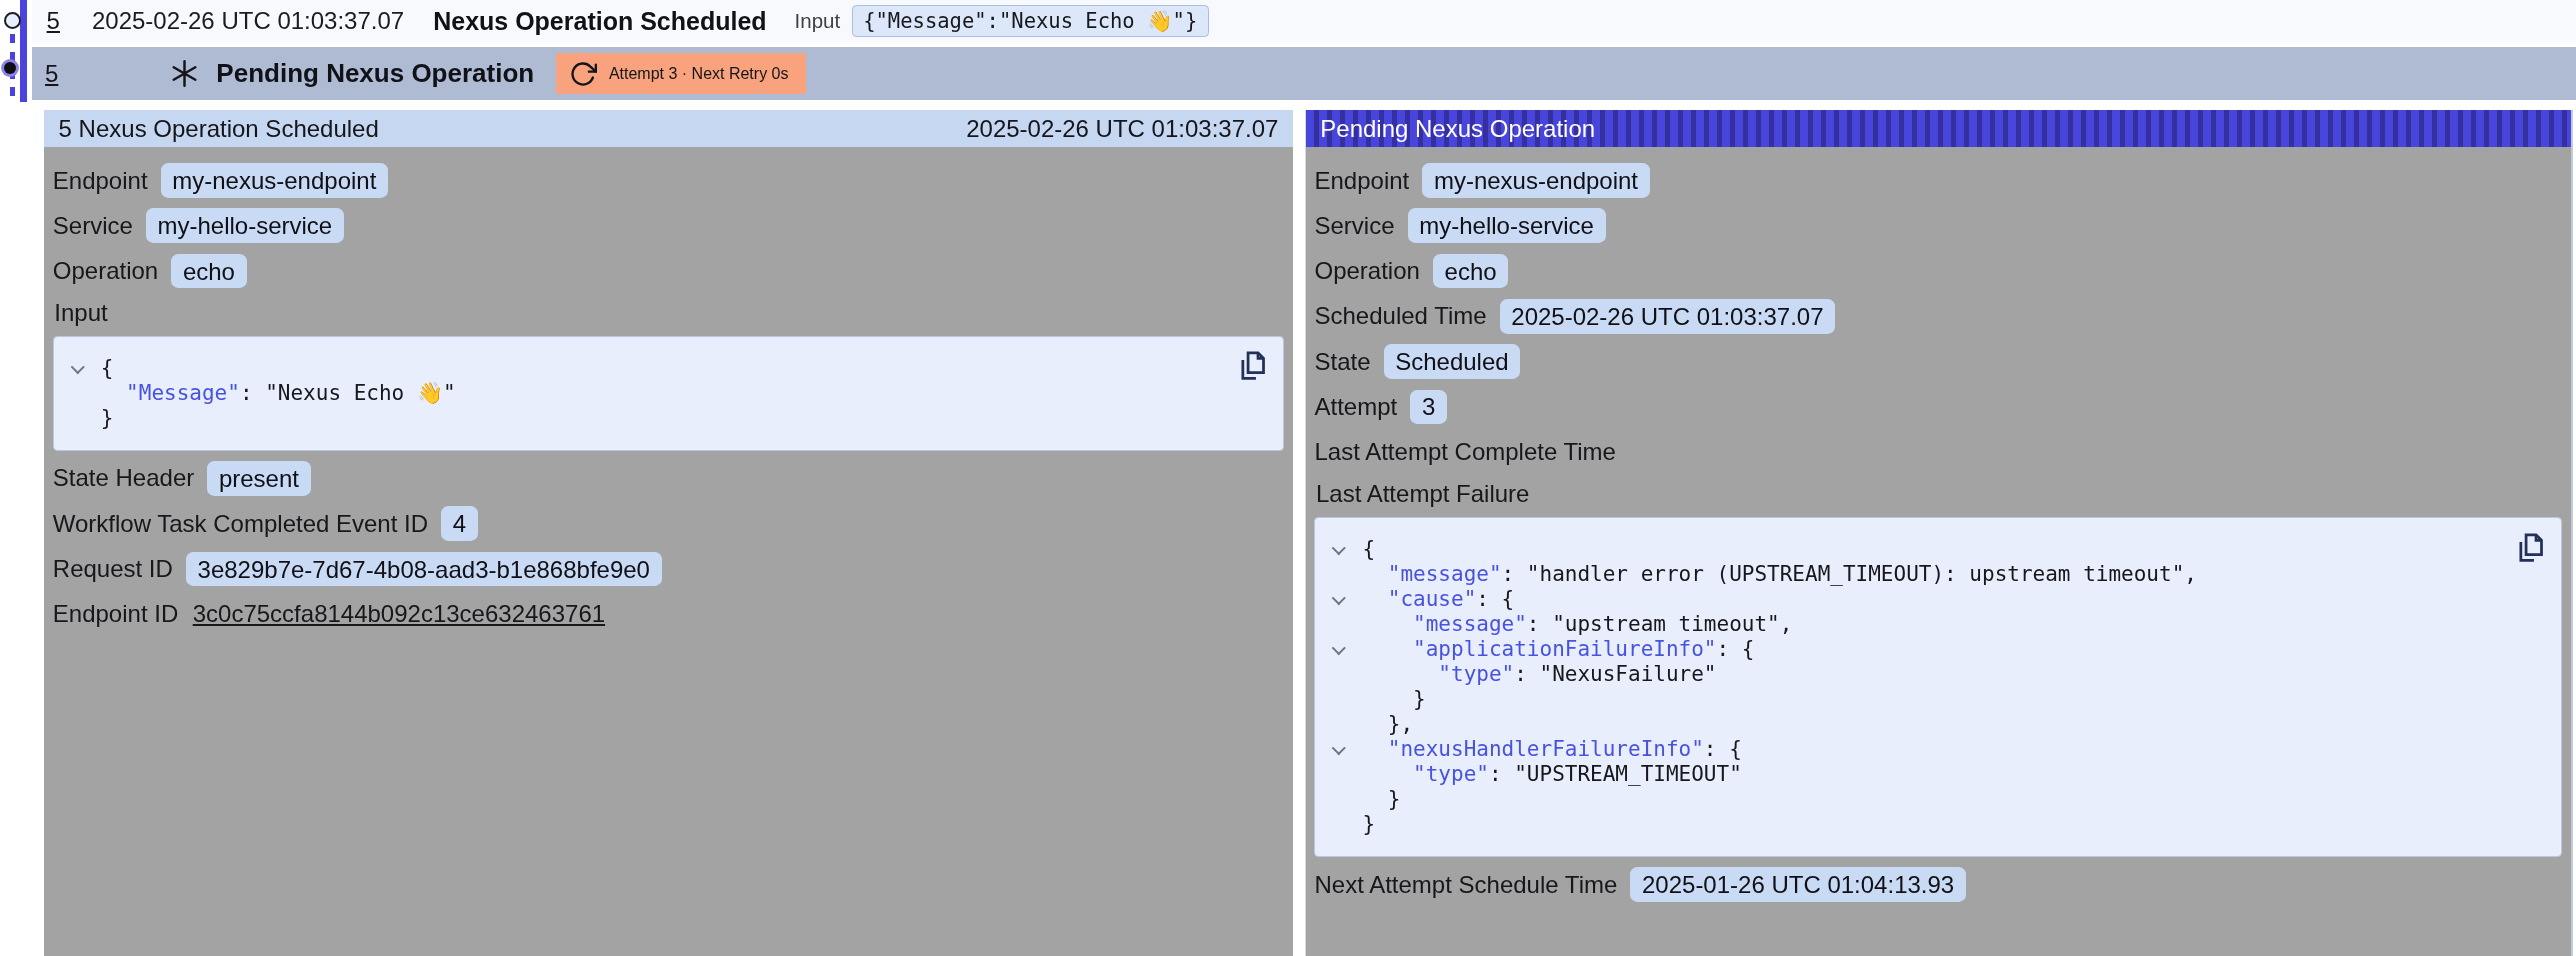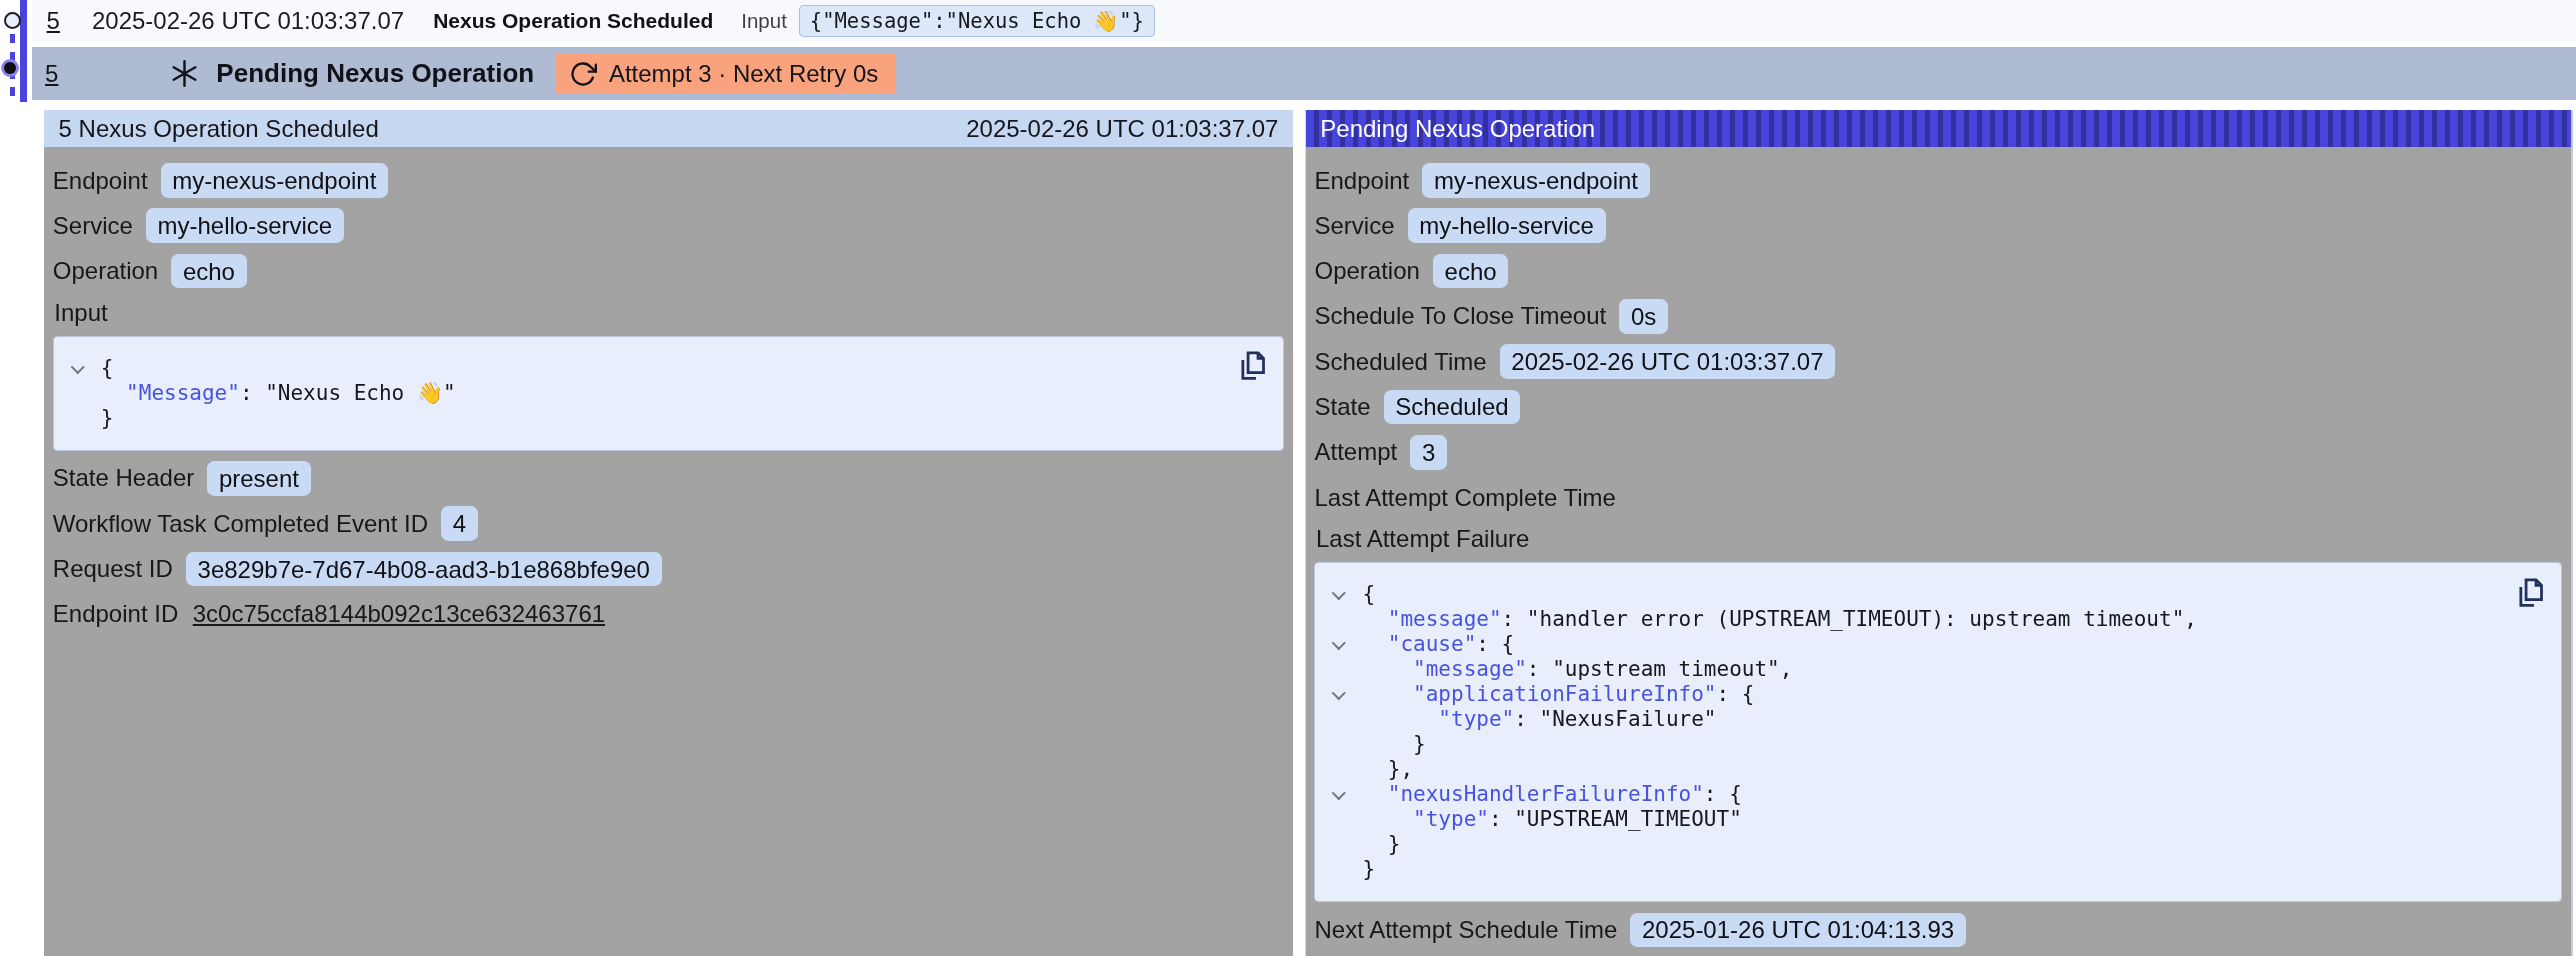--- a/index.html
+++ b/index.html
@@ -18,32 +18,32 @@
   .rail-circle-open { position:absolute; left:3.7px; top:11.7px; width:17px; height:17px;
     border-radius:50%; border:2.6px solid #1d1d24; background:#e9effa; z-index:2; }
   .rail-circle-filled { position:absolute; left:3.7px; top:62px; width:12.4px; height:12.4px;
     border-radius:50%; background:#0e0e12; box-shadow:0 0 0 2.9px #8b82ec; z-index:2; }
 
   
   .row1 { position:absolute; left:32px; top:0; right:0; height:42px; background:#f7f9fc;
     display:flex; align-items:center; padding-left:14.6px; font-size:24px; }
   .ev-id { text-decoration:underline; margin-right:32px; color:#17171c; }
   .ev-time { margin-right:29px; color:#1b1b22; }
-  .ev-title { font-weight:700; font-size:21px; margin-right:28px; color:#111118; }
+  .ev-title { font-weight:700; font-size:25px; margin-right:28px; color:#111118; }
   .ev-input-label { font-size:20.5px; color:#3f3f46; margin-right:11.7px; }
   .ev-input-chip { font-family:"DejaVu Sans Mono","Liberation Mono",monospace; font-size:20.5px;
     background:#dce8fa; border:1.5px solid #a9bede; border-radius:4.4px; padding:2.9px 10.3px; color:#17171c; }
 
   .row2 { position:absolute; left:32px; top:47px; right:0; height:53px; background:#aebbd3;
     display:flex; align-items:center; padding-left:13px; font-size:24px; }
   .p-id { text-decoration:underline; margin-right:111px; color:#15151a; }
   .p-star { margin-right:16px; display:flex; align-items:center; }
   .p-title { font-weight:600; font-size:26px; margin-right:22px; color:#111118; }
   .retry-badge { background:#f9a37e; height:41px; display:flex; align-items:center; gap:11.7px;
-    padding:0 17.6px 0 13px; font-size:24px; border-radius:1.5px; color:#141419; }
+    padding:0 17.6px 0 13px; font-size:16px; border-radius:1.5px; color:#141419; }
 
   
   .panels { position:absolute; top:110px; left:44px; right:2.9px; bottom:0; display:flex; gap:11.7px; }
   .panel-left { width:1249px; display:flex; flex-direction:column;justify-content:center; }
   .panel-right { flex:1; display:flex; flex-direction:column;
     border-left:1.5px solid #d5dae3; border-right:2.2px solid #c2cbd8; }
   .phead { height:37px; flex:none; display:flex; align-items:center; padding:0 14.6px; font-size:24px; }
   .phead-left { background:#c6d7f2; color:#15151a; justify-content:space-between; }
   .phead-right { background:repeating-linear-gradient(90deg,#4845dc 0 8px,#34309f 8px 13px);
     color:#ffffff; font-weight:500; }
@@ -166,24 +166,20 @@
             <span class="field-label">Endpoint</span>
             <span class="chip">my-nexus-endpoint</span>
           </div>
           <div class="field">
             <span class="field-label">Service</span>
             <span class="chip">my-hello-service</span>
           </div>
           <div class="field">
             <span class="field-label">Operation</span>
             <span class="chip">echo</span>
-          </div>
-          <div class="field">
-            <span class="field-label">Schedule To Close Timeout</span>
-            <span class="chip">0s</span>
           </div>
           <div class="field">
             <span class="field-label">Scheduled Time</span>
             <span class="chip">2025-02-26 UTC 01:03:37.07</span>
           </div>
           <div class="field">
             <span class="field-label">State</span>
             <span class="chip">Scheduled</span>
           </div>
           <div class="field">

